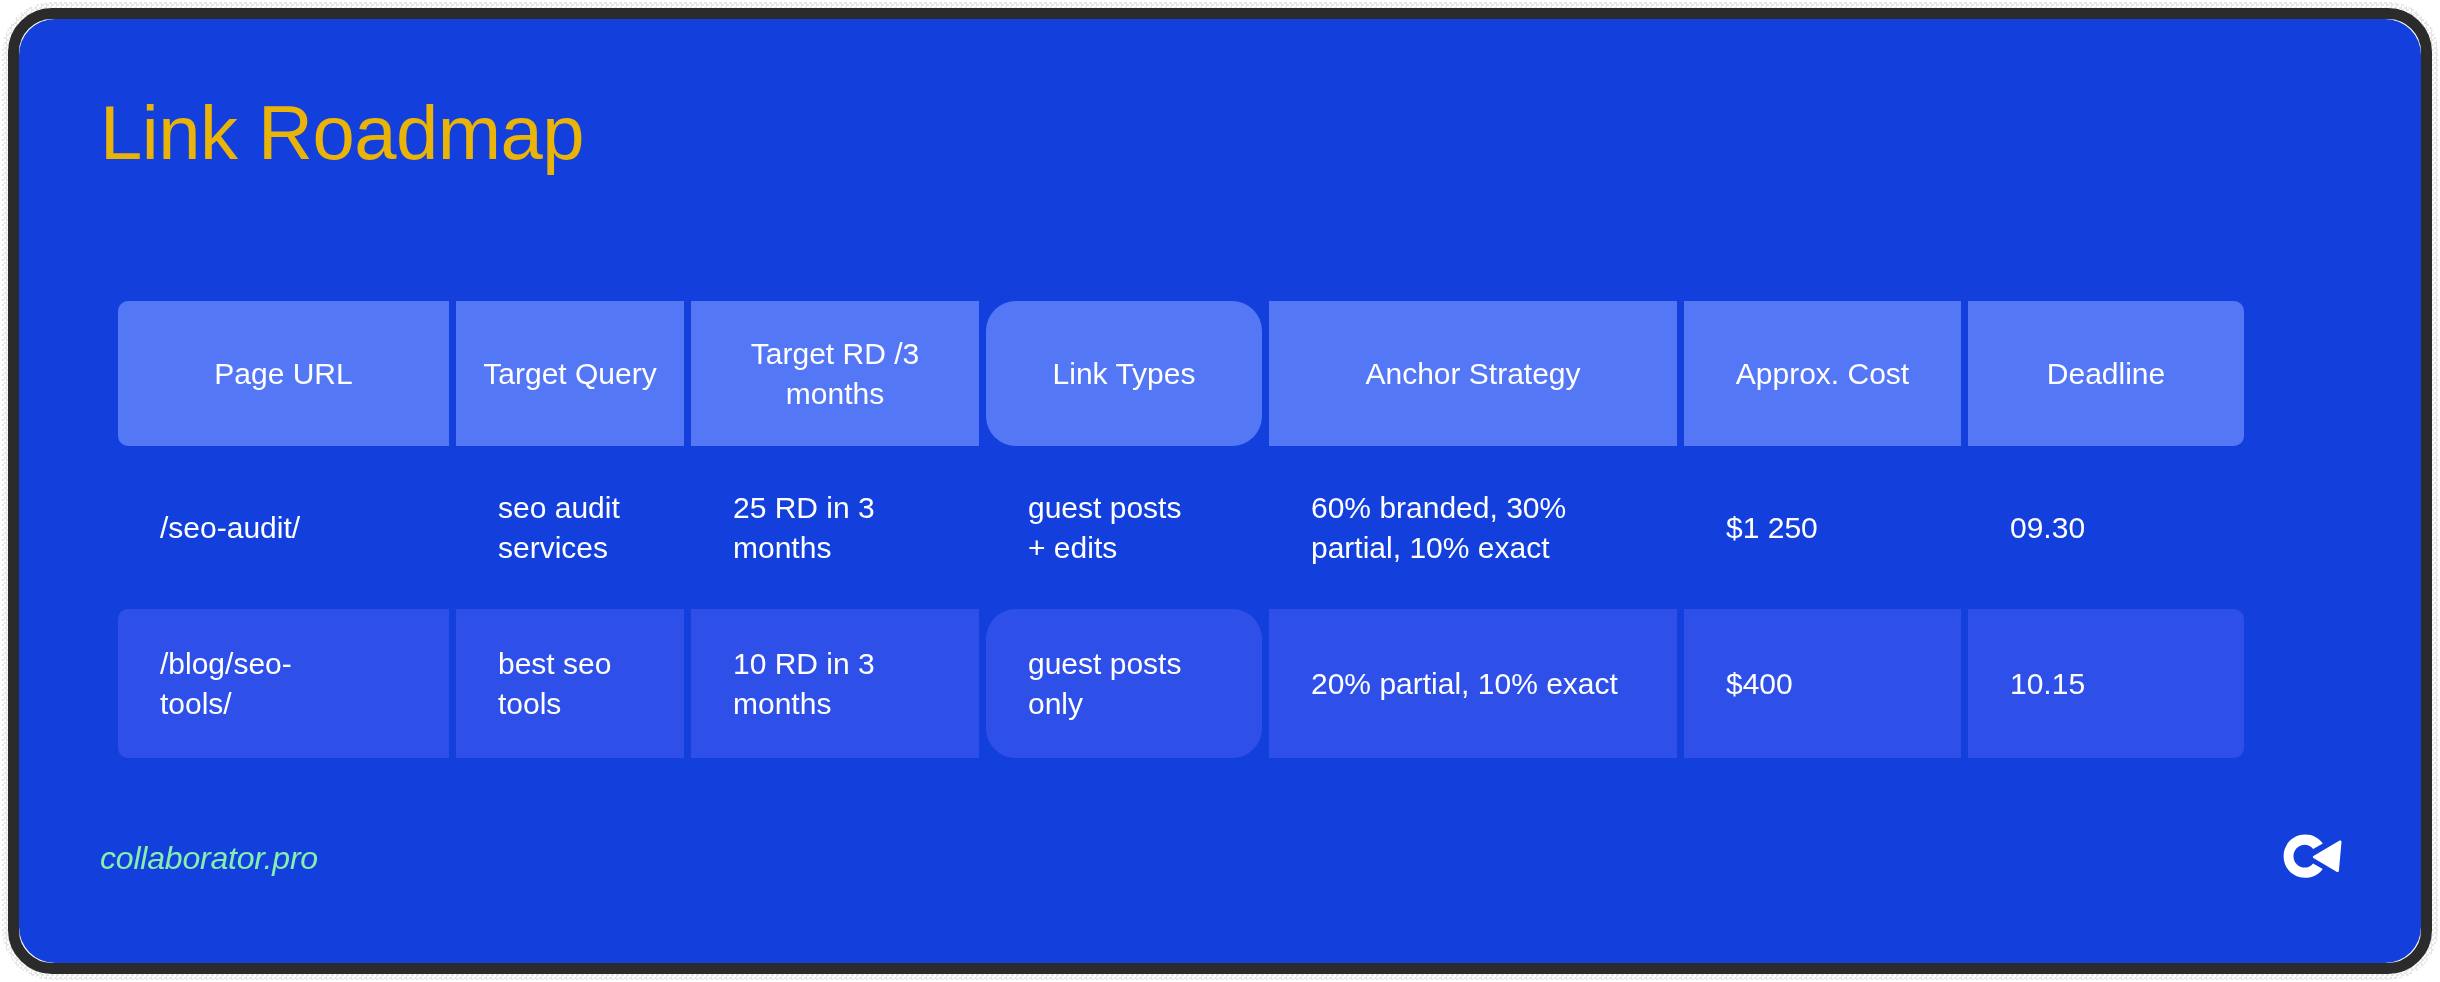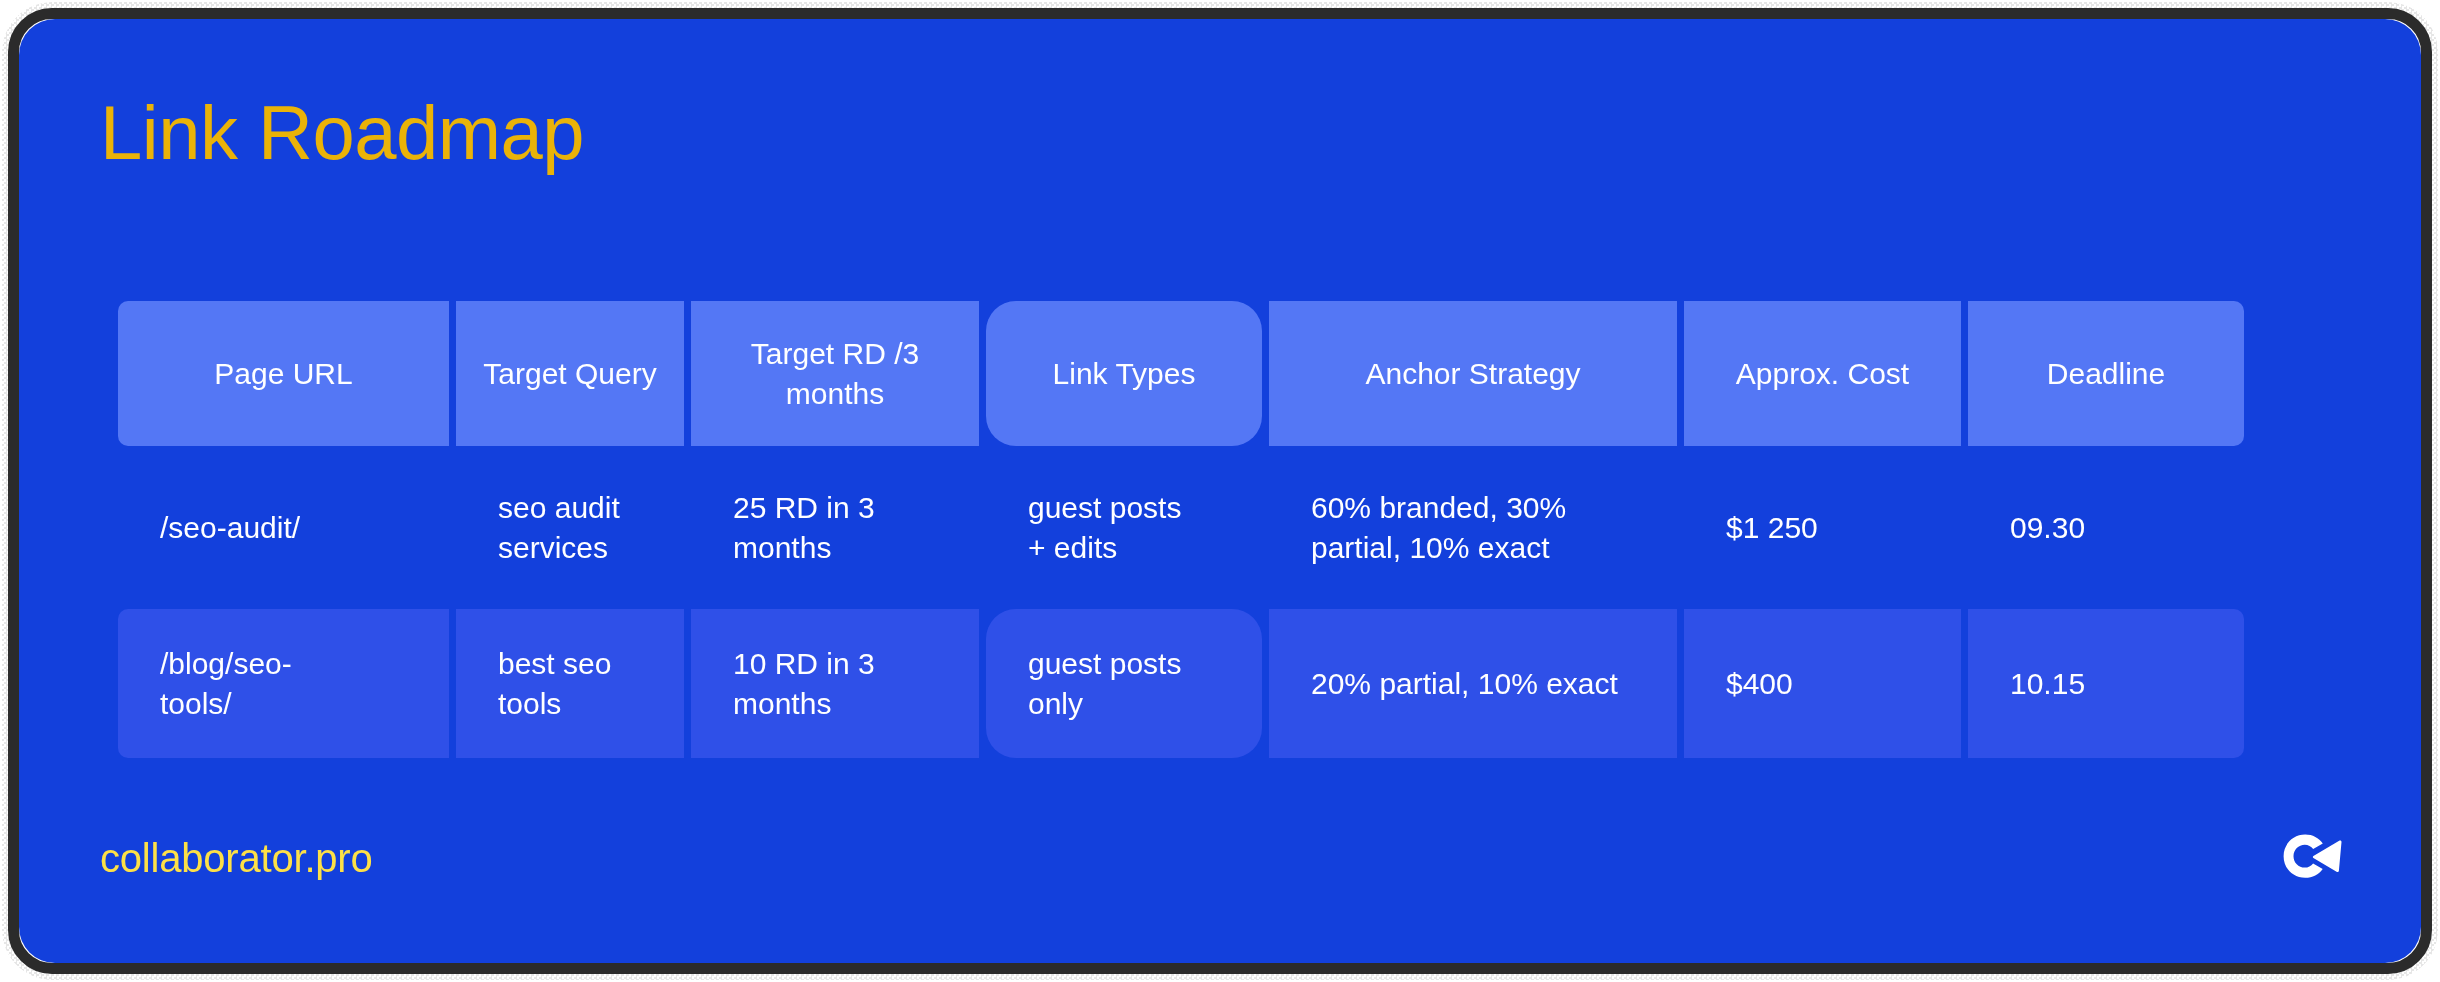--- a/index.html
+++ b/index.html
@@ -154,25 +154,26 @@
     position: absolute;
     left: 81px;
     right: 78px;
     bottom: 74px;
     height: 62px;
     display: flex;
     align-items: center;
     justify-content: space-between;
   }
   .footer-brand {
-    font-size: 40px;
+    font-size: 32px;
     line-height: 1;
-    color: #fde047;
+    color: #86efac;
     letter-spacing: -0.2px;
     white-space: nowrap;
+    font-style: italic;
   }
   .footer-logo {
     width: 62px;
     height: 48px;
     display: block;
   }
 </style>
 </head>
 <body>
 

